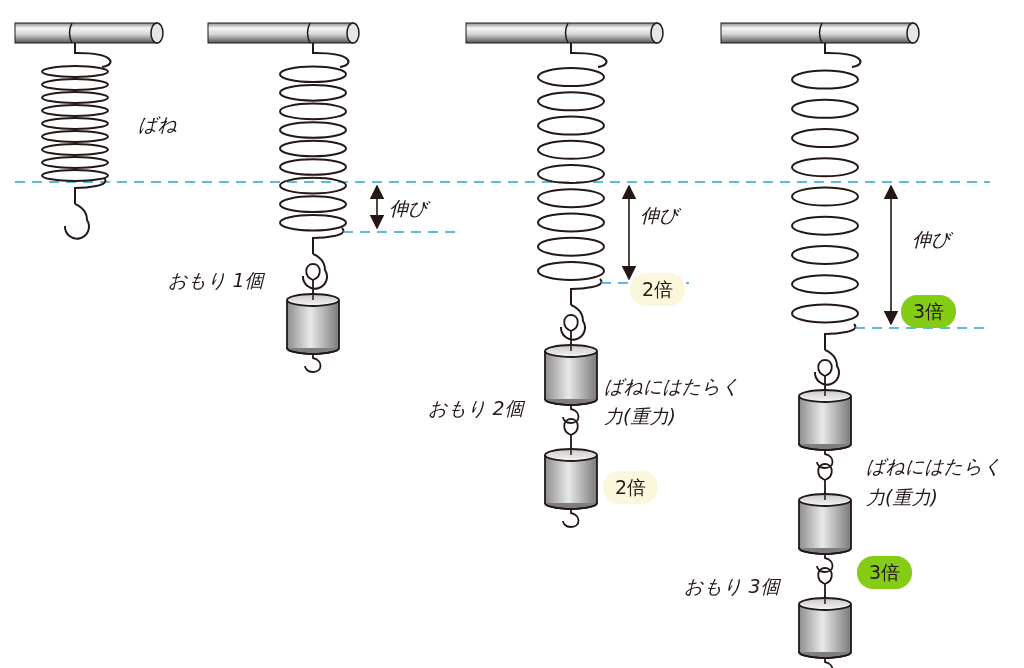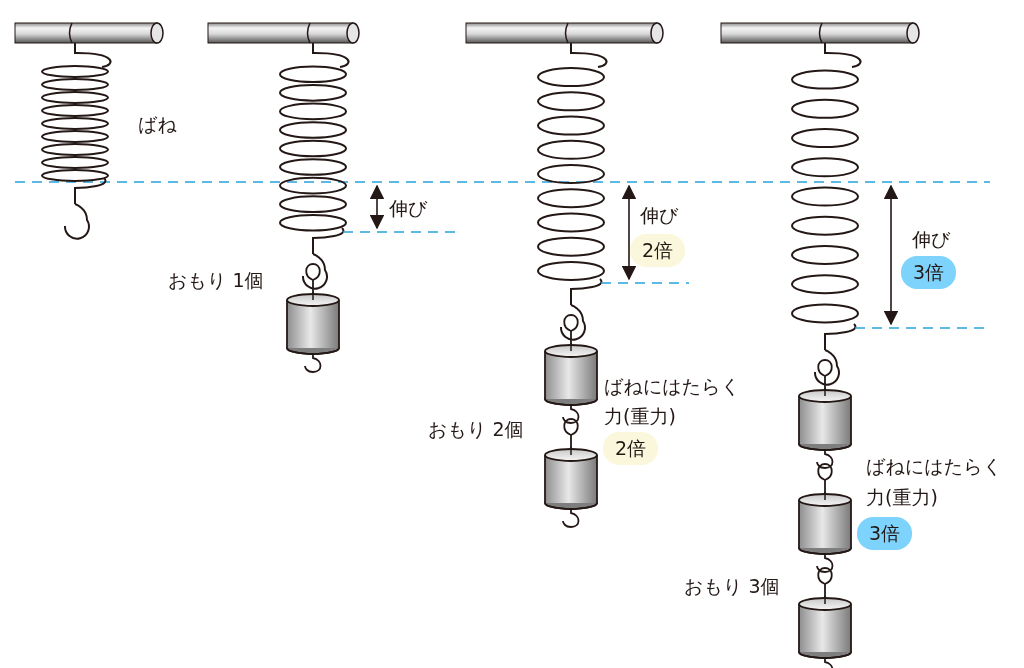--- a/index.html
+++ b/index.html
@@ -1,23 +1,23 @@
 <!DOCTYPE html>
 <html><head>
 <meta charset="utf-8">
 <style>
   html, body { margin: 0; padding: 0; background: #ffffff; }
   body { width: 1024px; height: 668px; overflow: hidden; position: relative;
          font-family: "DejaVu Sans", sans-serif; }
   #stage { position: absolute; left: 0; top: 0; width: 1024px; height: 668px; }
-  .lbl { position: absolute; font-size: 19px; color: #231815; white-space: nowrap; line-height: 1; }
+  .lbl { position: absolute; font-size: 19px; color: #231815; white-space: nowrap; line-height: 1; font-style: italic; }
   .badge { position: absolute; font-size: 19px; color: #231815; line-height: 1;
-           padding: 7px 12px; border-radius: 16px; white-space: nowrap; }
+           padding: 7px 12px; border-radius: 16px; white-space: nowrap; margin-top: 39px; }
   .badge.y { background: #fbf7dc; }
-  .badge.g { background: #7dd3fc; }
+  .badge.g { background: #84cc16; }
 </style>
 </head>
 <body>
 
 <svg id="stage" width="1024" height="668" viewBox="0 0 1024 668">
   <defs>
     <linearGradient id="rodGrad" x1="0" y1="0" x2="0" y2="1">
       <stop offset="0" stop-color="#8a8a8a"></stop>
       <stop offset="0.25" stop-color="#f4f4f4"></stop>
       <stop offset="0.55" stop-color="#d8d8d8"></stop>
@@ -207,20 +207,20 @@
 <div class="lbl" style="left:138px;top:115px">ばね</div>
 
 <div class="lbl" style="left:389px;top:199px">伸び</div>
 <div class="lbl" style="left:168px;top:271px">おもり 1個</div>
 
 <div class="lbl" style="left:640px;top:206px">伸び</div>
 <div class="badge y" style="left:630px;top:234px">2倍</div>
 <div class="lbl" style="left:604px;top:377px">ばねにはたらく</div>
 <div class="lbl" style="left:604px;top:407px">力(重力)</div>
 <div class="badge y" style="left:603px;top:432px">2倍</div>
-<div class="lbl" style="left:428px;top:420px">おもり 2個</div>
+<div class="lbl" style="left:428px;top:399px">おもり 2個</div>
 
 <div class="lbl" style="left:912px;top:230px">伸び</div>
 <div class="badge g" style="left:901px;top:256px">3倍</div>
 <div class="lbl" style="left:866px;top:457px">ばねにはたらく</div>
 <div class="lbl" style="left:866px;top:488px">力(重力)</div>
 <div class="badge g" style="left:857px;top:517px">3倍</div>
 <div class="lbl" style="left:684px;top:577px">おもり 3個</div>
 
 </body></html>

